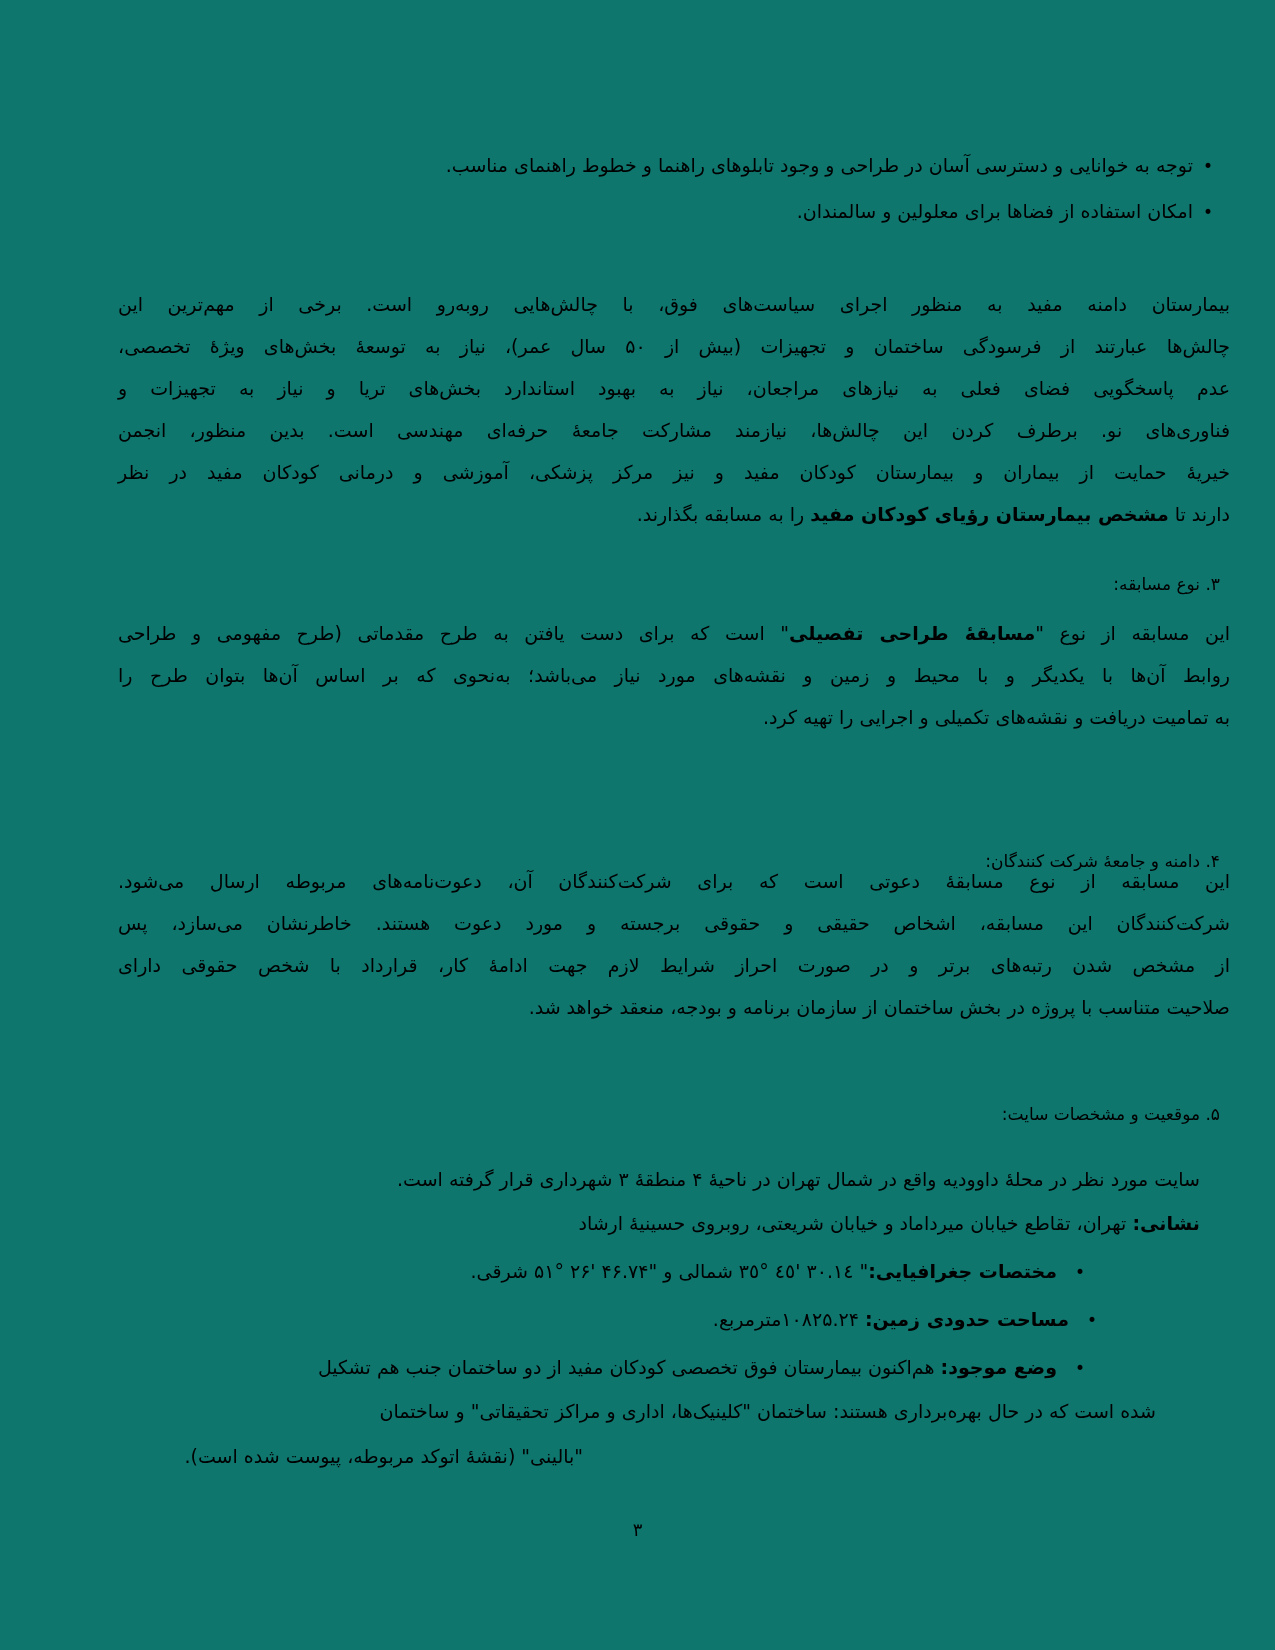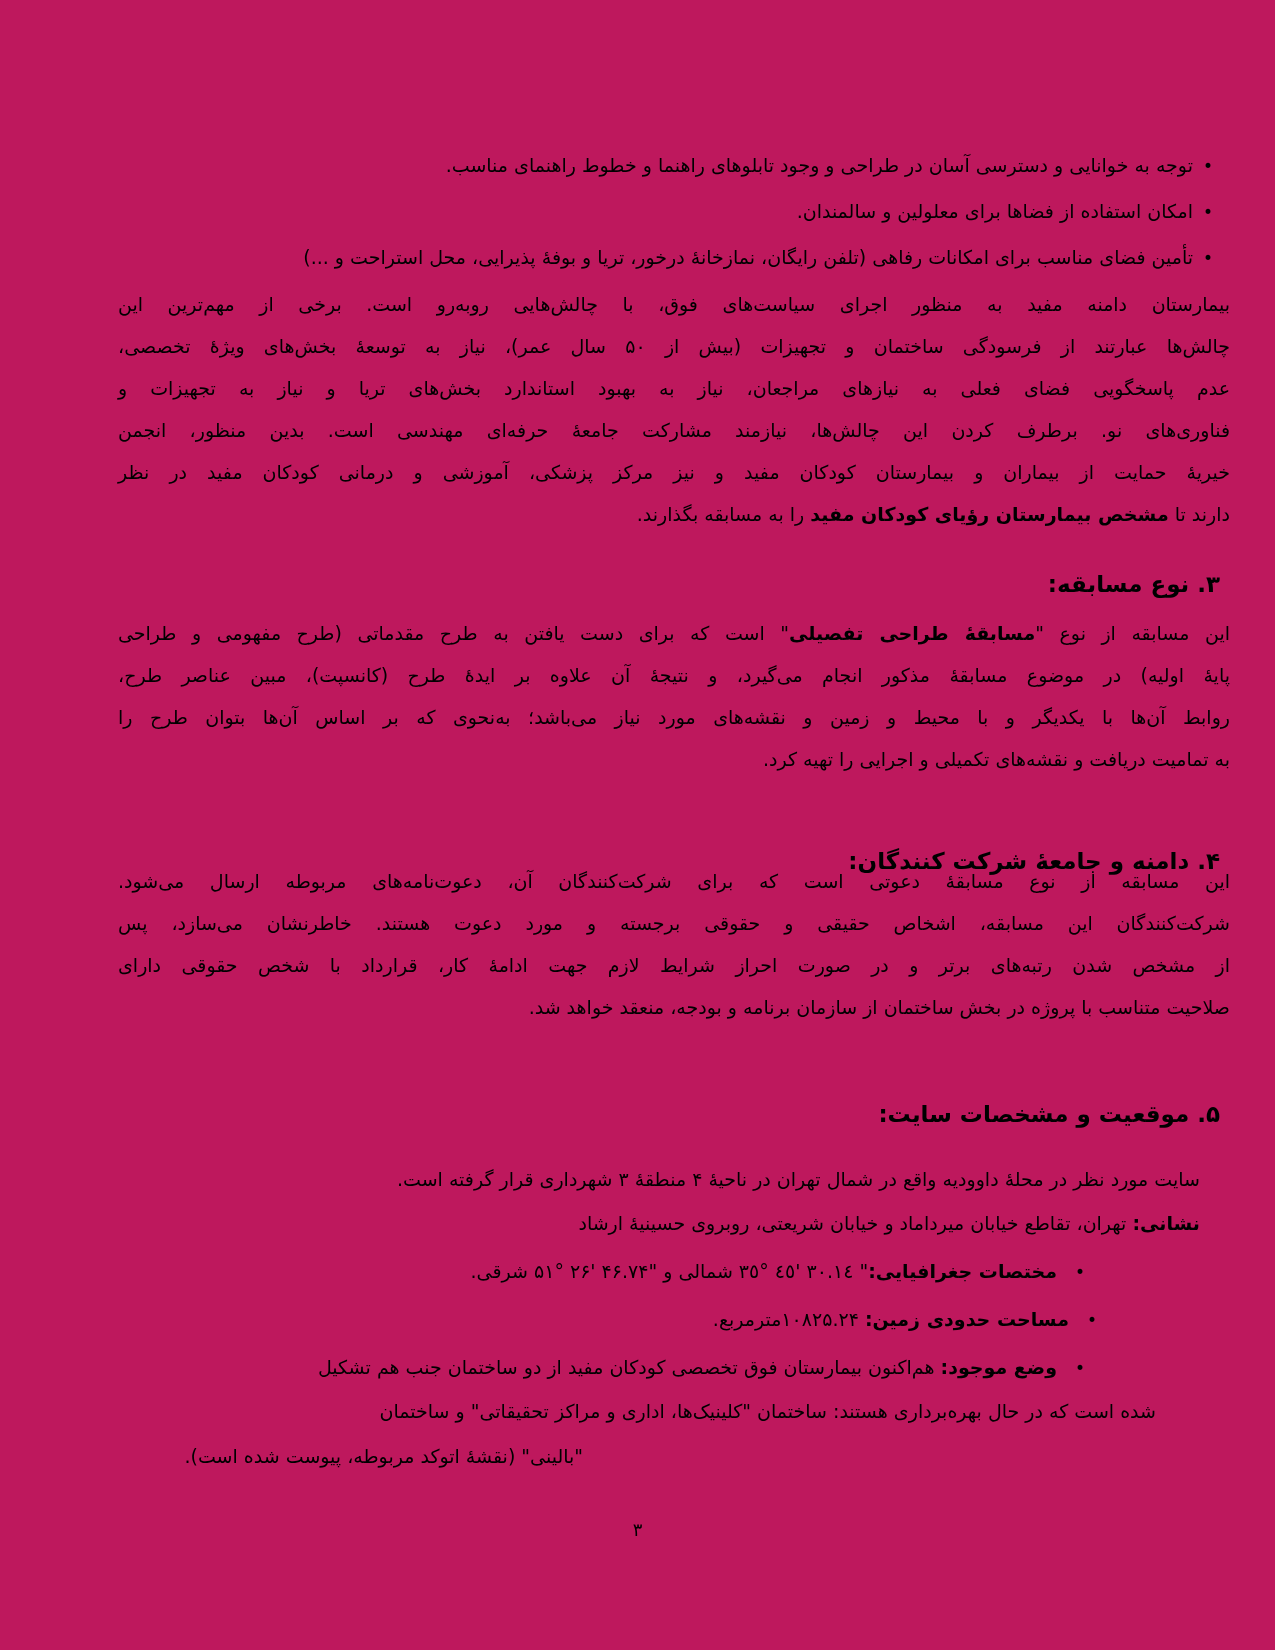--- a/index.html
+++ b/index.html
@@ -1,78 +1,74 @@
 <!DOCTYPE html>
 <html lang="fa" dir="rtl"><head>
 <meta charset="utf-8">
 <style>
   html,body { margin:0; padding:0; background:#e8e8e8; }
   .page {
     position:relative;
     width:1275px; height:1650px;
     margin:0 auto;
-    background:#be185d;
+    background:#0f766e;
     direction:rtl;
     font-family:"DejaVu Sans", sans-serif;
     font-size:19px;
     color:#000;
     overflow:hidden;
   }
   .blk { position:absolute; right:45px; left:118px; }
   .line { height:42px; line-height:42px; }
   .jl { text-align:justify; text-align-last:justify; }
   .rl { text-align:right; }
   .bline { height:46px; line-height:46px; text-align:right; }
   .dot { display:inline-block; margin-left:10px; font-size:17px; }
   .dot2 { display:inline-block; margin-left:18px; font-size:17px; }
   .b { font-weight:bold; }
   .h {
     position:absolute; right:55px; left:118px;
-    font-weight:bold; font-size:23px;
+    font-weight:normal; font-size:17px;
     line-height:36px; text-align:right;
   }
   .footer {
     position:absolute; left:0; right:0;
     text-align:center; font-size:18px; line-height:28px;
   }
 </style>
 </head>
 <body>
 
 <div class="page">
 
   <div class="blk" style="top:142px; right:62px;">
     <div class="bline">
       <span class="dot">•</span><span>توجه به خوانایی و دسترسی آسان در طراحی و وجود تابلوهای راهنما و خطوط راهنمای مناسب.</span>
     </div>
     <div class="bline">
       <span class="dot">•</span><span>امکان استفاده از فضاها برای معلولین و سالمندان.</span>
     </div>
-    <div class="bline">
-      <span class="dot">•</span><span>تأمین فضای مناسب برای امکانات رفاهی (تلفن رایگان، نمازخانهٔ درخور، تریا و بوفهٔ پذیرایی، محل استراحت و ...)</span>
-    </div>
   </div>
 
   <div class="blk" style="top:283px;">
     <div class="line jl">بیمارستان دامنه مفید به منظور اجرای سیاست‌های فوق، با چالش‌هایی روبه‌رو است. برخی از مهم‌ترین این</div>
     <div class="line jl">چالش‌ها عبارتند از فرسودگی ساختمان و تجهیزات (بیش از ۵۰ سال عمر)، نیاز به توسعهٔ بخش‌های ویژهٔ تخصصی،</div>
     <div class="line jl">عدم پاسخگویی فضای فعلی به نیازهای مراجعان، نیاز به بهبود استاندارد بخش‌های تریا و نیاز به تجهیزات و</div>
     <div class="line jl">فناوری‌های نو. برطرف کردن این چالش‌ها، نیازمند مشارکت جامعهٔ حرفه‌ای مهندسی است. بدین منظور، انجمن</div>
     <div class="line jl">خیریهٔ حمایت از بیماران و بیمارستان کودکان مفید و نیز مرکز پزشکی، آموزشی و درمانی کودکان مفید در نظر</div>
     <div class="line rl">
       <span>دارند تا </span><span class="b">مشخص بیمارستان رؤیای کودکان مفید</span><span> را به مسابقه بگذارند.</span>
     </div>
   </div>
 
   <div class="h" style="top:566px;">۳. نوع مسابقه:</div>
   <div class="blk" style="top:612px;">
     <div class="line jl">
       <span>این مسابقه از نوع "</span><span class="b">مسابقهٔ طراحی تفصیلی</span><span>" است که برای دست یافتن به طرح مقدماتی (طرح مفهومی و طراحی</span>
     </div>
-    <div class="line jl">پایهٔ اولیه) در موضوع مسابقهٔ مذکور انجام می‌گیرد، و نتیجهٔ آن علاوه بر ایدهٔ طرح (کانسپت)، مبین عناصر طرح،</div>
     <div class="line jl">روابط آن‌ها با یکدیگر و با محیط و زمین و نقشه‌های مورد نیاز می‌باشد؛ به‌نحوی که بر اساس آن‌ها بتوان طرح را</div>
     <div class="line rl">به تمامیت دریافت و نقشه‌های تکمیلی و اجرایی را تهیه کرد.</div>
   </div>
 
   <div class="h" style="top:812px;margin-top:31px;">۴. دامنه و جامعهٔ شرکت کنندگان:</div>
   <div class="blk" style="top:860px;">
     <div class="line jl">این مسابقه از نوع مسابقهٔ دعوتی است که برای شرکت‌کنندگان آن، دعوت‌نامه‌های مربوطه ارسال می‌شود.</div>
     <div class="line jl">شرکت‌کنندگان این مسابقه، اشخاص حقیقی و حقوقی برجسته و مورد دعوت هستند. خاطرنشان می‌سازد، پس</div>
     <div class="line jl">از مشخص شدن رتبه‌های برتر و در صورت احراز شرایط لازم جهت ادامهٔ کار، قرارداد با شخص حقوقی دارای</div>
     <div class="line rl">صلاحیت متناسب با پروژه در بخش ساختمان از سازمان برنامه و بودجه، منعقد خواهد شد.</div>

